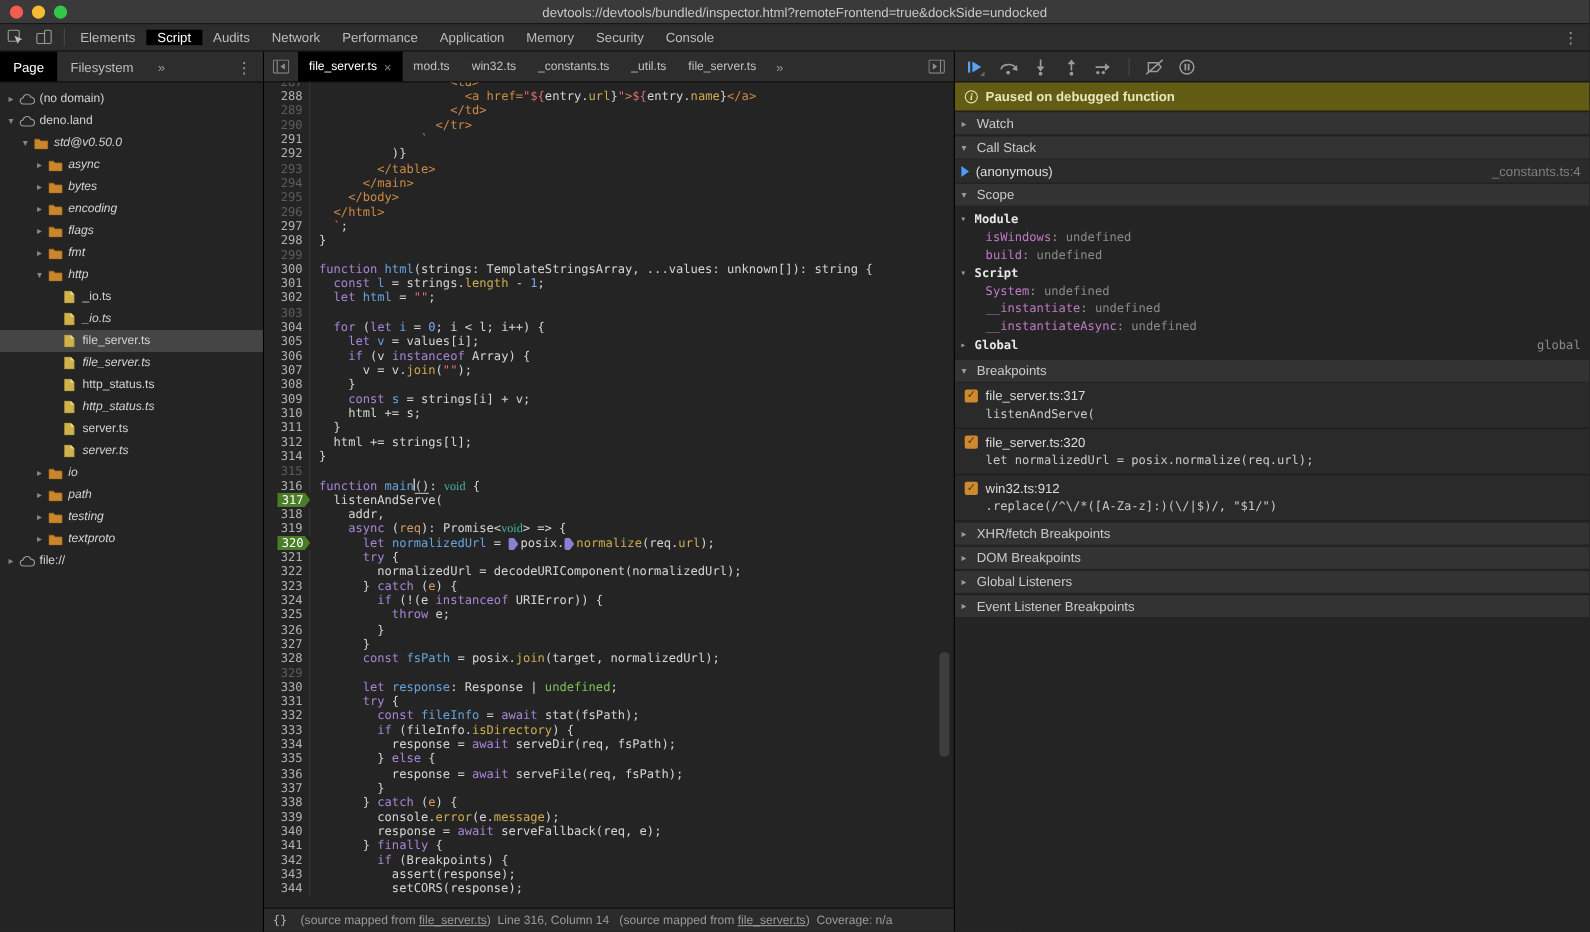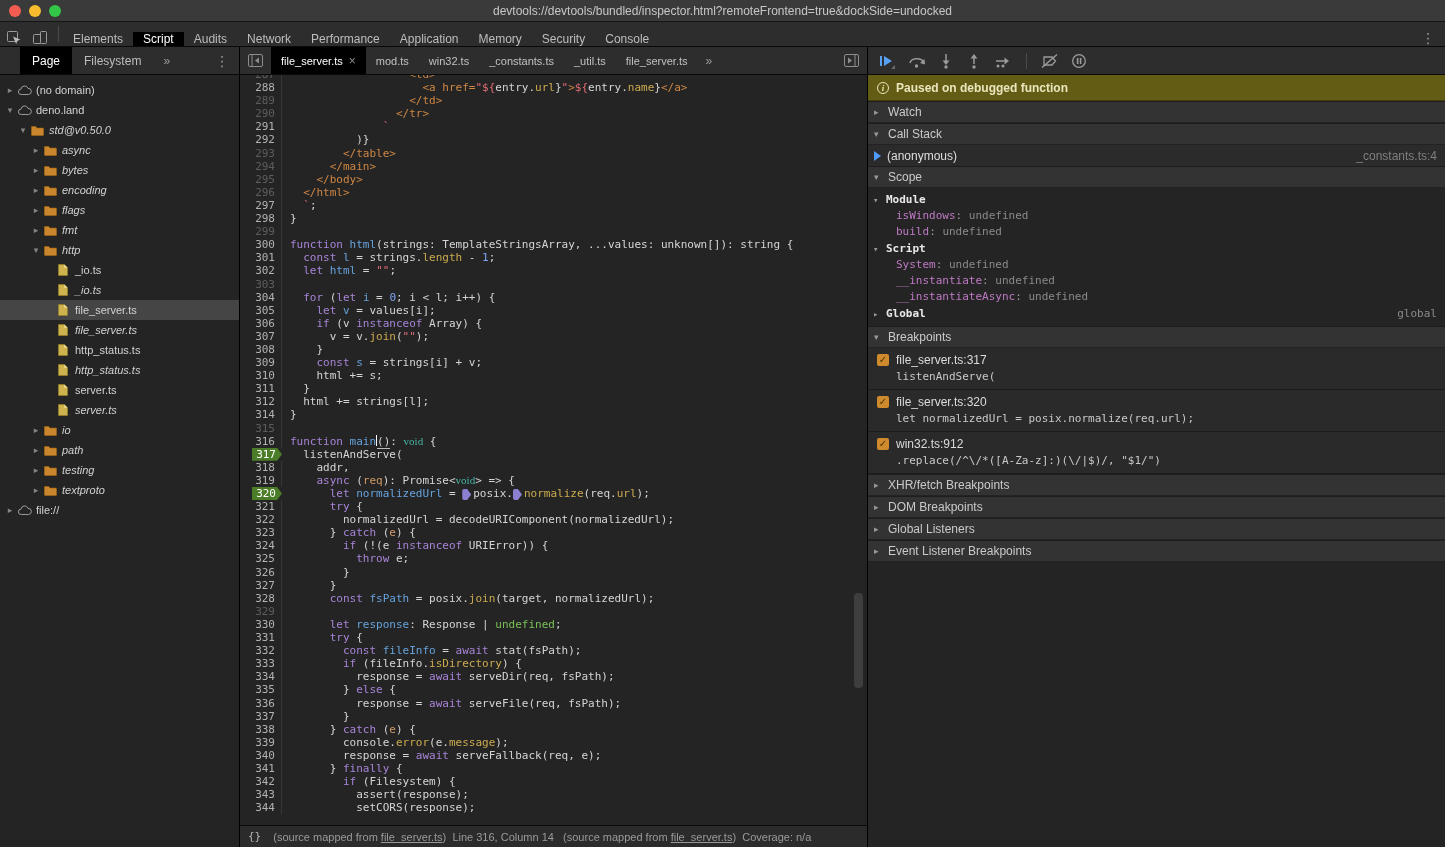--- a/index.html
+++ b/index.html
@@ -9,21 +9,21 @@
   
   .titlebar { height:22px; background:#3a3a3a; border-bottom:1px solid #151515;
     display:flex; align-items:center; justify-content:center; position:relative;
     font-size:12px; color:#c7c7c7; }
   .lights { position:absolute; left:9px; top:5px; display:flex; gap:8px; }
   .light { width:12px; height:12px; border-radius:50%; }
   .light.red{ background:#f55c51; } .light.yellow{ background:#f7bd2e; } .light.green{ background:#33c748; }
 
   
   .main-toolbar { height:25px; background:#2d2d2d; border-bottom:1px solid #090909;
-    display:flex; align-items:flex-end; color:#bdbdbd; font-size:12px; }
+    display:flex; align-items:center; color:#bdbdbd; font-size:12px; }
   .tb-icons { display:flex; align-items:center; padding:0 6px; gap:10px; }
   .tb-sep { width:1px; height:16px; background:#4a4a4a; align-self:center; margin:0 4px; }
   .mtab { display:flex; align-items:center; padding:0 10px; cursor:default; }
   .mtab.active { background:#000; color:#fff; }
   .kebab { margin-left:auto; display:flex; align-items:center; padding:0 10px;
     color:#9b9b9b; font-size:14px; }
 
   
   .content { display:flex; height:800px; }
 
@@ -142,21 +142,21 @@
       <div class="mtab">Security</div>
       <div class="mtab">Console</div>
     </div>
   <div class="kebab">⋮</div>
 </div>
 
 <div class="content">
 
   <div class="sidebar">
     <div class="nav-tabs">
-      <div id="nav-tabs-list" style="display:flex;align-items:stretch;padding-left:20px;">
+      <div id="nav-tabs-list" style="display:flex;align-items:stretch;">
           <div class="ntab active">Page</div>
           <div class="ntab">Filesystem</div>
         </div>
       <div class="nav-more">»</div>
       <div class="kebab">⋮</div>
     </div>
     <div class="tree" id="tree">
         <div class="trow" style="padding-left: 4px;">
           <span class="tarrow">▸</span>
           <span class="ticon">
@@ -455,21 +455,21 @@
           <div class="cline"><span class="ln bright">332</span><span class="ctext"><span>        </span><span class="tok-kw">const</span><span> </span><span class="tok-def">fileInfo</span><span> = </span><span class="tok-kw">await</span><span> stat(fsPath);</span></span></div>
           <div class="cline"><span class="ln bright">333</span><span class="ctext"><span>        </span><span class="tok-kw">if</span><span> (fileInfo.</span><span class="tok-prop">isDirectory</span><span>) {</span></span></div>
           <div class="cline"><span class="ln bright">334</span><span class="ctext"><span>          response = </span><span class="tok-kw">await</span><span> serveDir(req, fsPath);</span></span></div>
           <div class="cline"><span class="ln bright">335</span><span class="ctext"><span>        } </span><span class="tok-kw">else</span><span> {</span></span></div>
           <div class="cline"><span class="ln bright">336</span><span class="ctext"><span>          response = </span><span class="tok-kw">await</span><span> serveFile(req, fsPath);</span></span></div>
           <div class="cline"><span class="ln bright">337</span><span class="ctext"><span>        }</span></span></div>
           <div class="cline"><span class="ln bright">338</span><span class="ctext"><span>      } </span><span class="tok-kw">catch</span><span> (</span><span class="tok-param">e</span><span>) {</span></span></div>
           <div class="cline"><span class="ln bright">339</span><span class="ctext"><span>        console.</span><span class="tok-prop">error</span><span>(e.</span><span class="tok-prop">message</span><span>);</span></span></div>
           <div class="cline"><span class="ln bright">340</span><span class="ctext"><span>        response = </span><span class="tok-kw">await</span><span> serveFallback(req, e);</span></span></div>
           <div class="cline"><span class="ln bright">341</span><span class="ctext"><span>      } </span><span class="tok-kw">finally</span><span> {</span></span></div>
-          <div class="cline"><span class="ln bright">342</span><span class="ctext"><span>        </span><span class="tok-kw">if</span><span> (Filesystem) {</span></span></div>
+          <div class="cline"><span class="ln bright">342</span><span class="ctext"><span>        </span><span class="tok-kw">if</span><span> (Breakpoints) {</span></span></div>
           <div class="cline"><span class="ln bright">343</span><span class="ctext"><span>          assert(response);</span></span></div>
           <div class="cline"><span class="ln bright">344</span><span class="ctext"><span>          setCORS(response);</span></span></div>
         </div>
       </div>
     <div class="vscroll"></div>
     <div class="statusbar">
       <span class="braces">{}</span>
       <span id="status-segs" style="display:flex;">
           <span class="seg">(source mapped from </span>
           <span class="seg link">file_server.ts</span>

